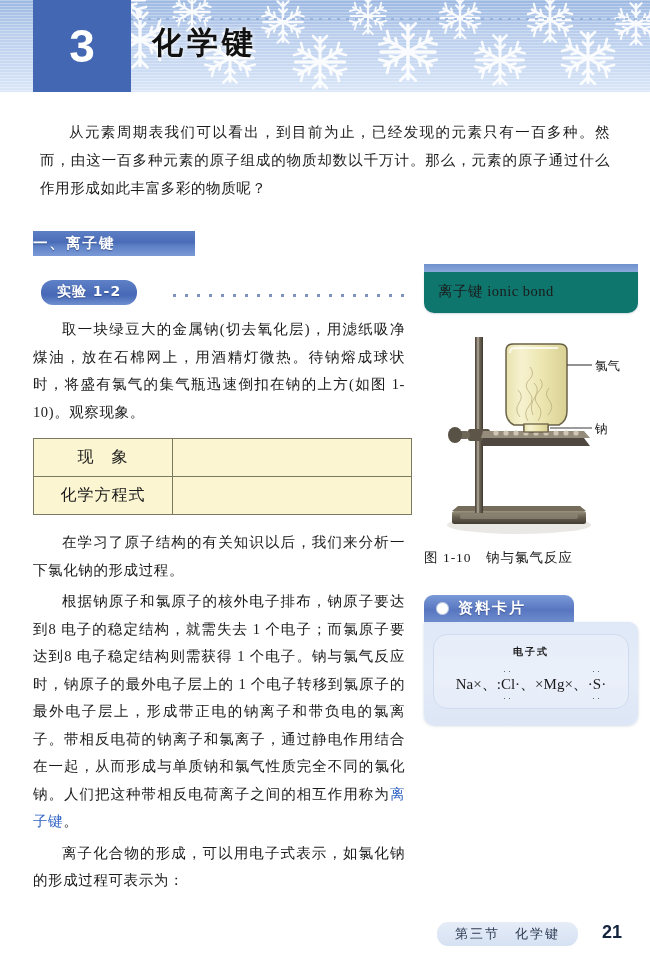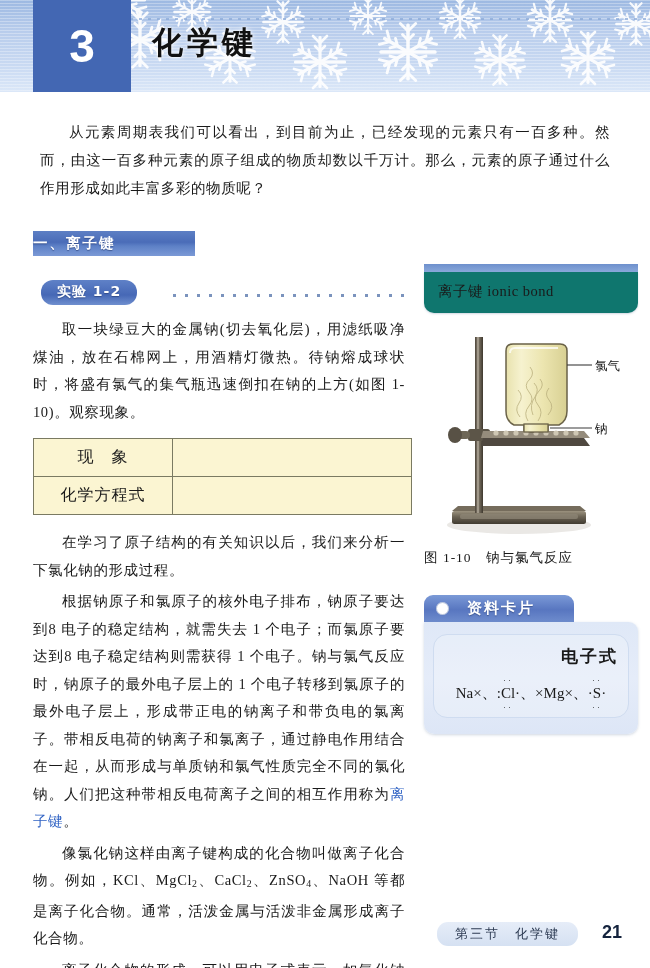--- a/index.html
+++ b/index.html
@@ -142,21 +142,21 @@
   }
 
   
   .card{
     position:relative;margin-top:28px;width:214px;
   }
   .card-tab{
     width:150px;height:27px;
     background:linear-gradient(180deg,#7b9ad7 0%,#5876c0 55%,#6e8ccd 100%);
     border-radius:9px 9px 0 0;
-    display:flex;align-items:center;gap:18px;padding-left:12px;
+    display:flex;align-items:center;gap:9px;padding-left:12px;
     box-sizing:border-box;
   }
   .card-dot{
     width:13px;height:13px;border-radius:50%;
     background:#fff;flex:0 0 auto;
     box-shadow:inset 0 0 0 1px rgba(90,115,170,.4);
   }
   .card-tab span{
     color:#fff;font-weight:bold;font-size:15px;letter-spacing:2px;
     font-family:"DejaVu Sans","Liberation Sans",sans-serif;
@@ -171,21 +171,21 @@
     box-shadow:0 1px 3px rgba(120,140,170,.35);
   }
   .card-inner{
     margin:0 9px;
     border:1px solid #cfdcf0;
     border-radius:14px;
     padding:10px 10px 14px 10px;
     background:rgba(255,255,255,.22);
   }
   .card-title{
-    text-align:right;font-size:17px;font-weight:bold;letter-spacing:2px;
+    text-align:center;font-size:10px;font-weight:bold;letter-spacing:2px;
     margin-bottom:16px;
   }
   .card-text{
     font-size:13.5px;line-height:25px;text-indent:2em;text-align:justify;
     letter-spacing:.3px;
   }
   .card-formula{
     margin-top:16px;text-align:center;font-size:15px;
     font-family:"Liberation Serif","DejaVu Serif",serif;
     white-space:nowrap;
@@ -287,21 +287,20 @@
         <td class="lab">化学方程式</td>
         <td class="val"></td>
       </tr>
     </tbody>
       </table>
 
     <div class="body-p">在学习了原子结构的有关知识以后，我们来分析一下氯化钠的形成过程。</div>
 
     <div class="body-p tight"><span>根据钠原子和氯原子的核外电子排布，钠原子要达到8 电子的稳定结构，就需失去 1 个电子；而氯原子要达到8 电子稳定结构则需获得 1 个电子。钠与氯气反应时，钠原子的最外电子层上的 1 个电子转移到氯原子的最外电子层上，形成带正电的钠离子和带负电的氯离子。带相反电荷的钠离子和氯离子，通过静电作用结合在一起，从而形成与单质钠和氯气性质完全不同的氯化钠。人们把这种带相反电荷离子之间的相互作用称为</span><span class="kw">离子键</span><span>。</span></div>
 
-    <div class="body-p tight"><span>像氯化钠这样由离子键构成的化合物叫做离子化合物。例如，KCl、MgCl</span><sub>2</sub><span>、CaCl</span><sub>2</sub><span>、ZnSO</span><sub>4</sub><span>、NaOH 等都是离子化合物。通常，活泼金属与活泼非金属形成离子化合物。</span></div>
 
     <div class="body-p tight">离子化合物的形成，可以用电子式表示，如氯化钠的形成过程可表示为：</div>
   </div>
 
   <div class="colR">
 
     <div class="term-box">
       <div class="topbar"></div>
       <div class="txt">离子键 ionic bond</div>
     </div>

